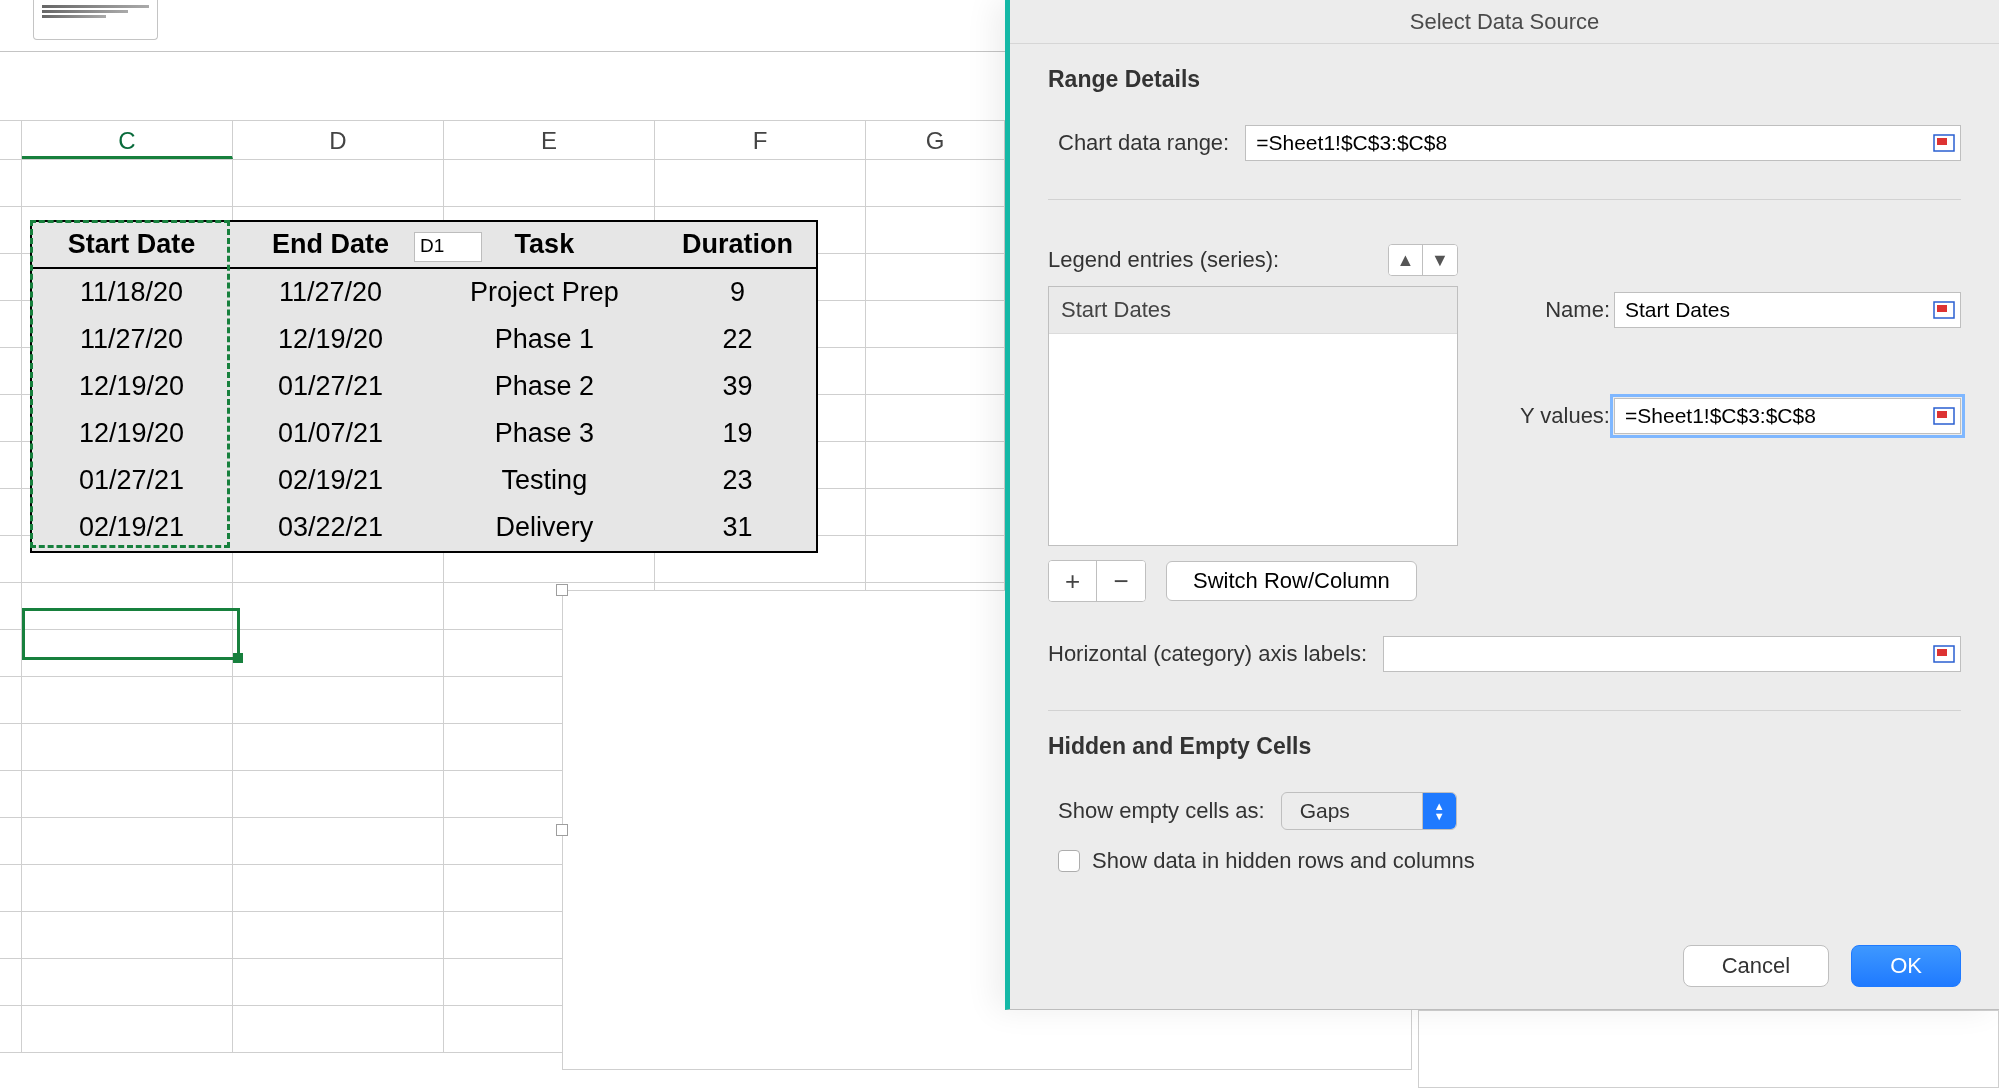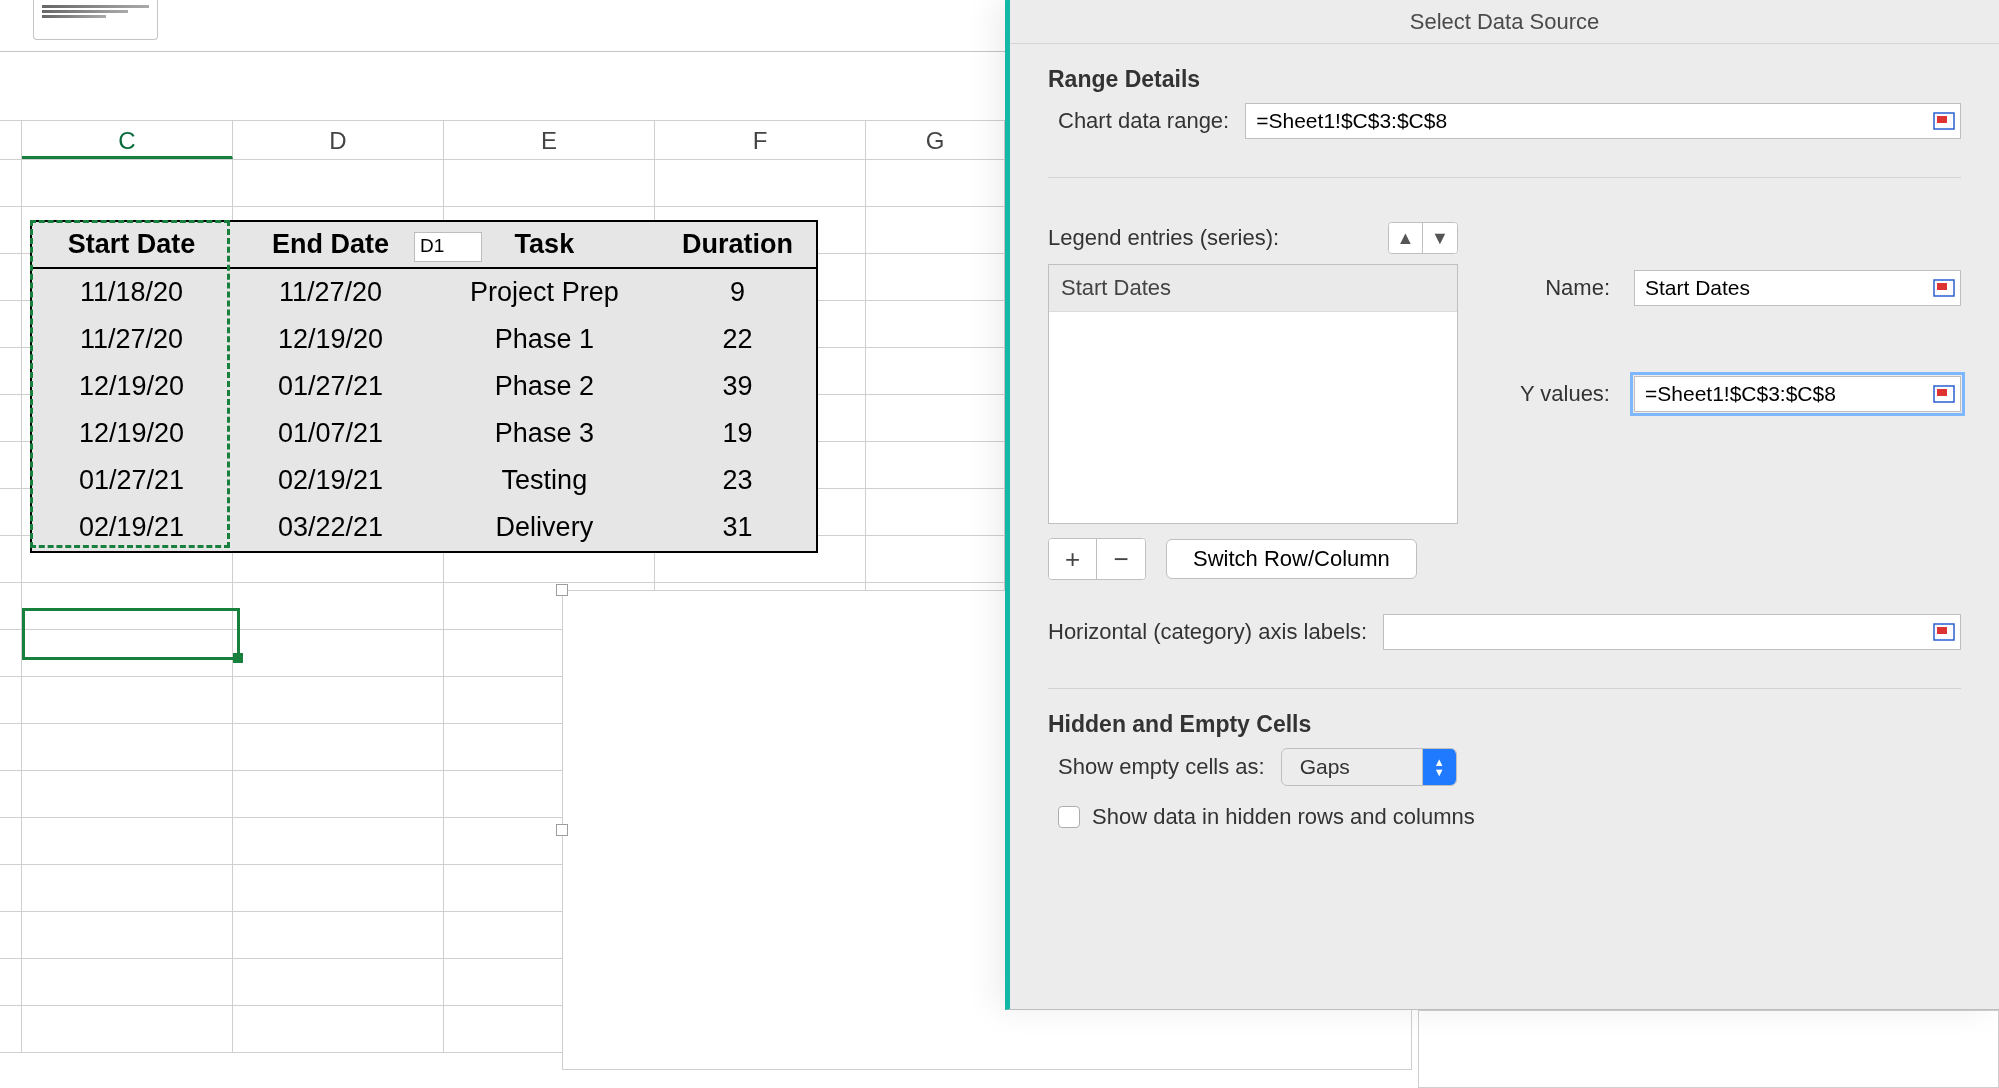--- a/index.html
+++ b/index.html
@@ -97,21 +97,21 @@
     box-shadow: -10px 0 30px rgba(0,0,0,.07);
   }
   .dialog-title {
     height: 44px; text-align: center; line-height: 44px;
     font-size: 22px; color: #4a4a4a;
     border-bottom: 1px solid #d6d6d6;
   }
   .section { padding: 22px 38px 0 38px; }
   .sec-head { font-weight: 700; font-size: 23px; color: #333; }
 
-  .field-row { display: flex; align-items: center; margin-top: 10px; gap: 16px; }
+  .field-row { display: flex; align-items: center; margin-top: 32px; gap: 16px; }
   .field-label { font-size: 22px; color: #333; }
   .text-input {
     flex: 1; height: 36px; border: 1px solid #bfbfbf; background: #fff;
     padding: 4px 10px; font-size: 21px; font-family: inherit; color: #000;
   }
   .input-with-icon { position: relative; flex: 1; display: flex;}
   .input-with-icon .text-input { padding-right: 20px; }
   .selector-icon {
     position: absolute; right: 6px; top: 50%; transform: translateY(-50%);
     width: 22px; height: 18px; display: inline-block;
@@ -141,21 +141,21 @@
 
   .switch-btn {
     height: 40px; padding: 0 26px; border: 1px solid #bfbfbf; background: #fff;
     border-radius: 6px; font-size: 22px; cursor: pointer;
   }
 
   .focused-input {
     outline: 3px solid #7fb7ff; outline-offset: 1px;
   }
 
-  .right-field { display: flex; align-items: center; gap: 24px; margin-top: 20px; }
+  .right-field { display: flex; align-items: center; gap: 4px; margin-top: 20px; }
   .right-label { width: 112px; text-align: right; font-size: 22px; color: #333; }
 
   .hr { border-top: 1px solid #d2d2d2; margin: 38px 38px 0 38px; }
 
   .dropdown {
     height: 38px; border: 1px solid #bfbfbf; border-radius: 6px;
     display: inline-flex; align-items: center; font-size: 21px; color: #333;
     overflow: hidden;
   }
   .dropdown .dd-text { padding: 0 18px 0 18px; min-width: 140px; }
@@ -519,15 +519,19 @@
               <span>▼</span>
             </span>
         </span>
       </div>
       <div class="checkbox-row" style="padding-left:10px">
         <span class="cb"></span>
         <span>Show data in hidden rows and columns</span>
       </div>
     </div>
 
+    <div class="buttons">
+      <button class="btn">Cancel</button>
+      <button class="btn primary">OK</button>
+    </div>
   </div>
 
 </div>
 
 </body></html>

